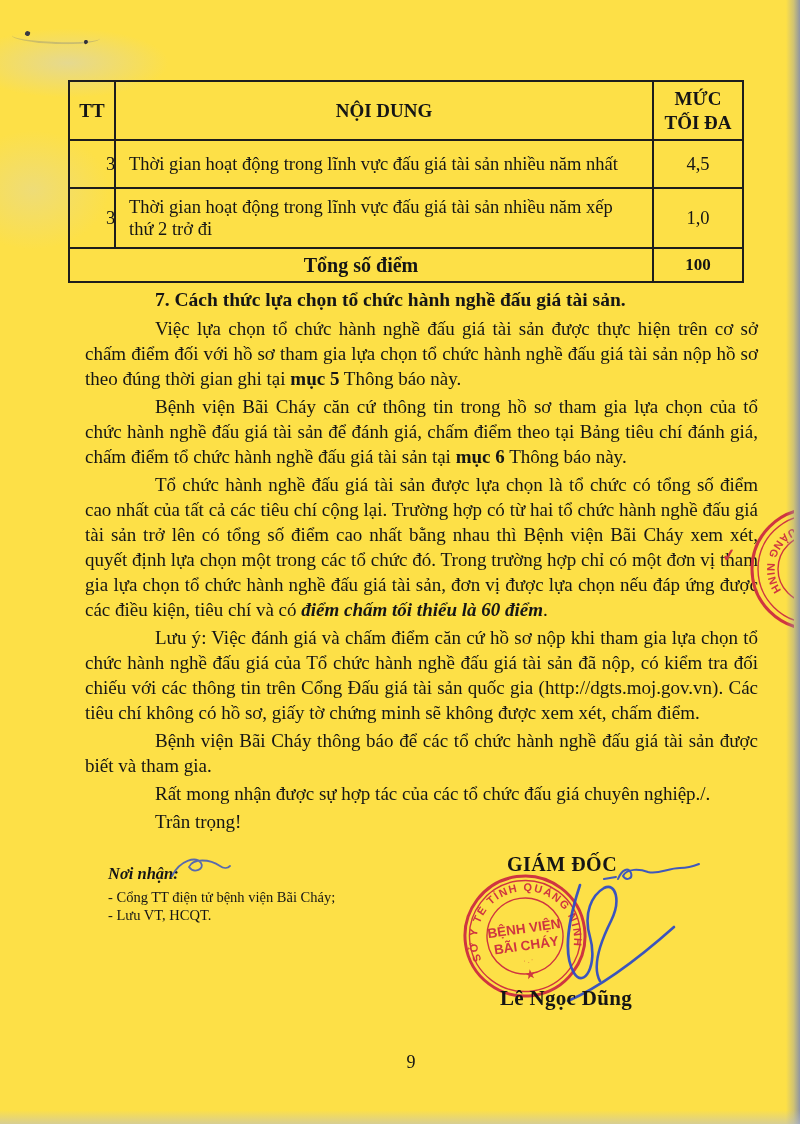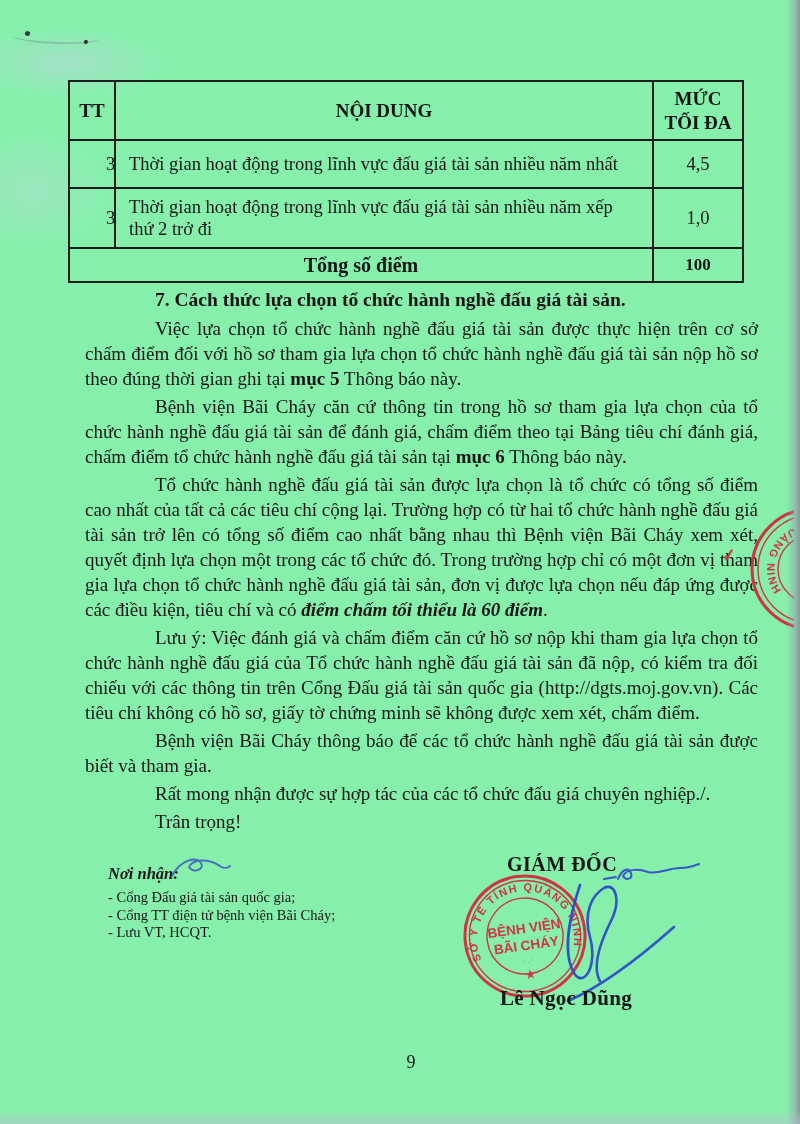--- a/index.html
+++ b/index.html
@@ -1,18 +1,18 @@
 <!DOCTYPE html>
 <html><head>
 <meta charset="utf-8">
 <style>
   html,body { margin:0; padding:0; background:#e8e8e8; }
   .page {
     position:relative; width:800px; height:1124px; margin:0 auto;
-    background:#86efac; overflow:hidden;
+    background:#fde047; overflow:hidden;
     font-family:"Liberation Serif","DejaVu Serif",serif; color:#151515;
   }
 
   
   .edge-right { position:absolute; top:0; right:0; width:14px; height:100%;
     background:linear-gradient(to right, rgba(160,166,178,0) 0%, rgba(150,157,170,.45) 55%, #8e95a3 100%); }
   .edge-bottom { position:absolute; bottom:0; left:0; width:100%; height:14px;
     background:linear-gradient(to bottom, rgba(185,192,208,0) 0%, rgba(185,192,208,.55) 100%); }
   .smudge1 { position:absolute; left:0px; top:28px; width:170px; height:70px;
     background:radial-gradient(ellipse at 40% 50%, rgba(200,208,232,.45), rgba(200,208,232,0) 70%); }
@@ -113,21 +113,20 @@
     <p><span>Bệnh viện Bãi Cháy căn cứ thông tin trong hồ sơ tham gia lựa chọn của tổ chức hành nghề đấu giá tài sản để đánh giá, chấm điểm theo tại Bảng tiêu chí đánh giá, chấm điểm tổ chức hành nghề đấu giá tài sản tại </span><span class="b">mục 6</span><span> Thông báo này.</span></p>
     <p><span>Tổ chức hành nghề đấu giá tài sản được lựa chọn là tổ chức có tổng số điểm cao nhất của tất cả các tiêu chí cộng lại. Trường hợp có từ hai tổ chức hành nghề đấu giá tài sản trở lên có tổng số điểm cao nhất bằng nhau thì Bệnh viện Bãi Cháy xem xét, quyết định lựa chọn một trong các tổ chức đó. Trong trường hợp chỉ có một đơn vị tham gia lựa chọn tổ chức hành nghề đấu giá tài sản, đơn vị được lựa chọn nếu đáp ứng được các điều kiện, tiêu chí và có </span><span class="bi">điểm chấm tối thiểu là 60 điểm</span><span>.</span></p>
     <p><span class="u">Lưu ý</span><span>: Việc đánh giá và chấm điểm căn cứ hồ sơ nộp khi tham gia lựa chọn tổ chức hành nghề đấu giá của Tổ chức hành nghề đấu giá tài sản đã nộp, có kiểm tra đối chiếu với các thông tin trên Cổng Đấu giá tài sản quốc gia (http://dgts.moj.gov.vn). Các tiêu chí không có hồ sơ, giấy tờ chứng minh sẽ không được xem xét, chấm điểm.</span></p>
     <p>Bệnh viện Bãi Cháy thông báo để các tổ chức hành nghề đấu giá tài sản được biết và tham gia.</p>
     <p>Rất mong nhận được sự hợp tác của các tổ chức đấu giá chuyên nghiệp./.</p>
     <p>Trân trọng!</p>
   </div>
 
   <div class="noi-nhan">Nơi nhận:</div>
   <div class="recipients">
-    <div>- Cổng Đấu giá tài sản quốc gia;</div>
     <div>- Cổng TT điện tử bệnh viện Bãi Cháy;</div>
     <div>- Lưu VT, HCQT.</div>
   </div>
 
   <div class="director">GIÁM ĐỐC</div>
 
   <svg class="pen-director" width="100" height="28" viewBox="0 0 100 28">
     <path d="M2,19 L14,17 M16,19 C20,9 27,7 29,13 C31,19 24,21 21,16 C25,8 38,9 46,12 C56,15 66,8 78,8 C86,8 92,6 97,4" fill="none" stroke="#2b49c8" stroke-width="2" stroke-linecap="round" opacity=".9"></path>
   </svg>
 

